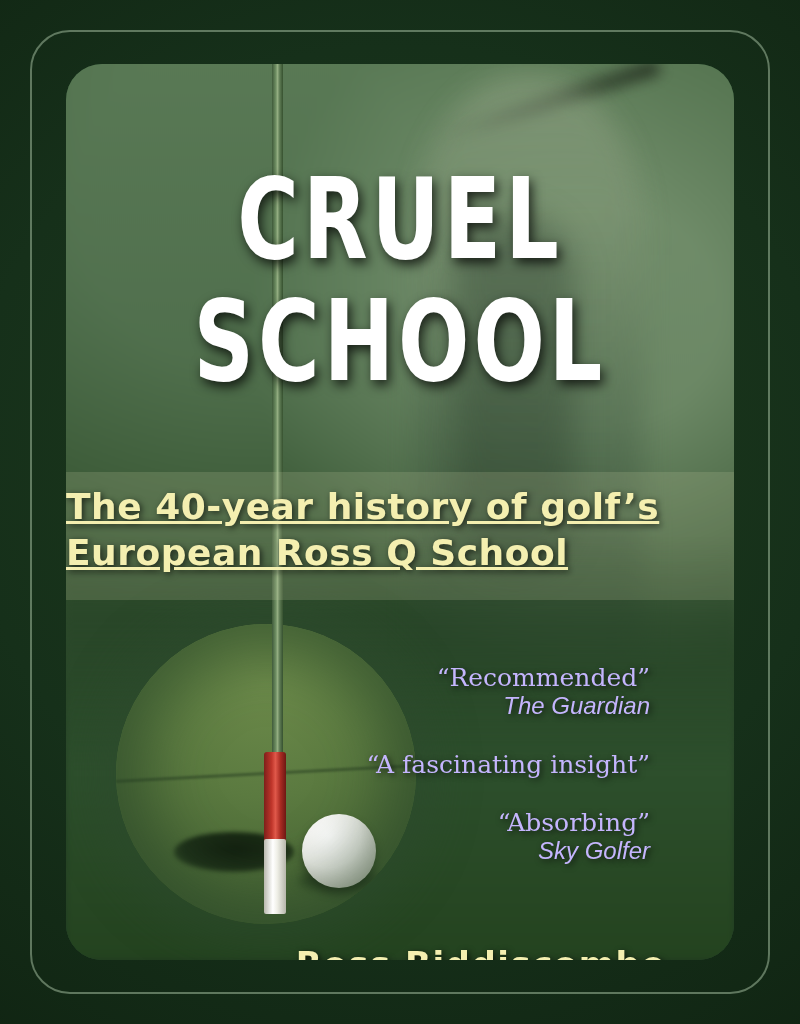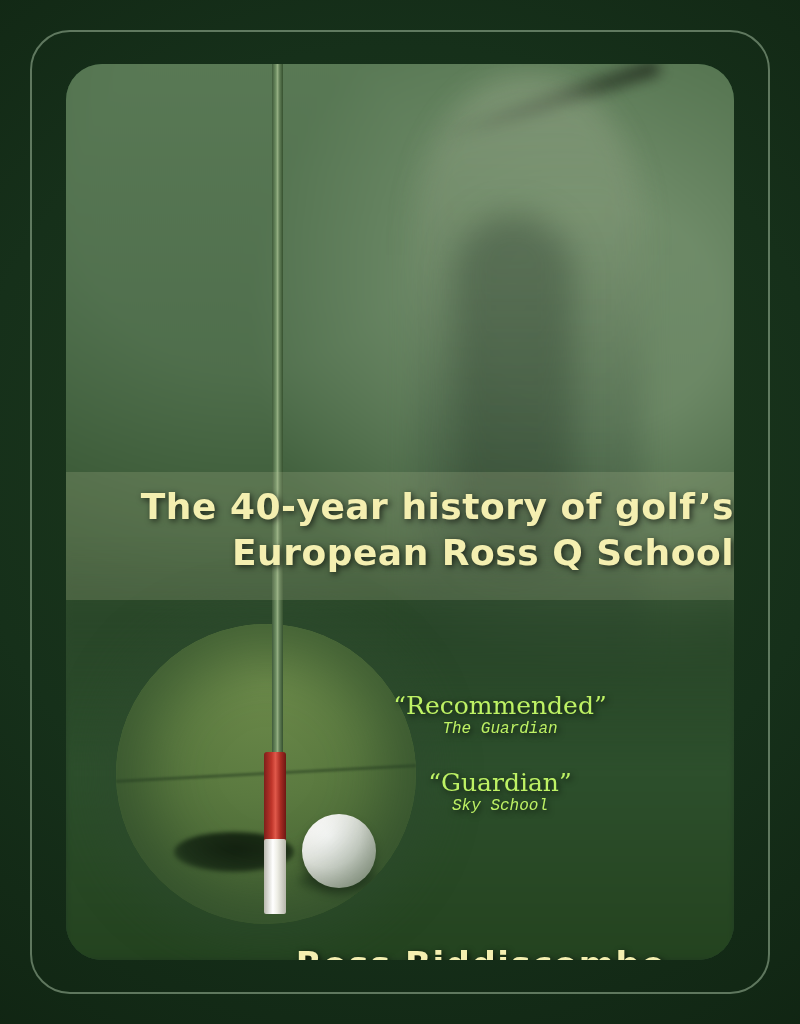--- a/index.html
+++ b/index.html
@@ -237,52 +237,53 @@
     top: 408px;
     height: 128px;
     background: rgba(180,190,150,.22);
     z-index: 5;
   }
   .subtitle {
     position: absolute;
     left: 0;
     right: 0;
     top: 420px;
-    text-align: right;
+    text-align: left;
     z-index: 6;
     color: #f4efb0;
     font-family: "DejaVu Sans", sans-serif;
     font-weight: 700;
     font-size: 36px;
     line-height: 1.28;
     text-shadow: 2px 2px 6px rgba(0,0,0,.65);
     letter-spacing: .5px;
+    text-decoration: underline;
   }
 
   
   .quotes {
     position: absolute;
     right: 84px;
-    top: 628px;
+    top: 600px;
     width: 300px;
-    text-align: center;
+    text-align: right;
     z-index: 6;
-    color: #bef264;
+    color: #c4b5fd;
     text-shadow: 2px 2px 6px rgba(0,0,0,.7);
   }
   .quote-block { margin-bottom: 30px; }
   .quote-text {
     font-family: "DejaVu Serif", serif;
     font-size: 25px;
     line-height: 1.12;
   }
   .quote-source {
-    font-family: Liberation Mono, monospace;
+    font-family: Liberation Sans, sans-serif;
     font-style: italic;
-    font-size: 16px;
+    font-size: 24px;
     line-height: 1.2;
   }
 
   
   .author {
     position: absolute;
     right: 68px;
     top: 880px;
     z-index: 6;
     color: #f4efb0;
@@ -311,37 +312,42 @@
     <div class="flagstick-red"></div>
     <div class="flagstick-white"></div>
 
     <div class="focus-circle">
       <div class="turf-line"></div>
       <div class="hole"></div>
       <div class="ball-shadow"></div>
       <div class="golfball"></div>
     </div>
 
+    <div class="title-wrap">
+      <div class="title-line title-1">CRUEL</div>
+      <div class="title-line title-2">SCHOOL</div>
+    </div>
 
     <div class="sub-band"></div>
     <div class="subtitle">
       <div>The 40-year history of golf’s</div>
       <div>European Ross Q School</div>
     </div>
 
     <div class="quotes">
       <div class="quote-block">
         <div class="quote-text">“Recommended”</div>
         <div class="quote-source">The Guardian</div>
       </div>
       <div class="quote-block">
+        <div class="quote-text">“A fascinating insight”</div>
       </div>
       <div class="quote-block">
-        <div class="quote-text">“Guardian”</div>
-        <div class="quote-source">Sky School</div>
+        <div class="quote-text">“Absorbing”</div>
+        <div class="quote-source">Sky Golfer</div>
       </div>
     </div>
 
     <div class="author">Ross Biddiscombe</div>
   </div>
 
   <div class="keyline"></div>
 </div>
 
 </body></html>

